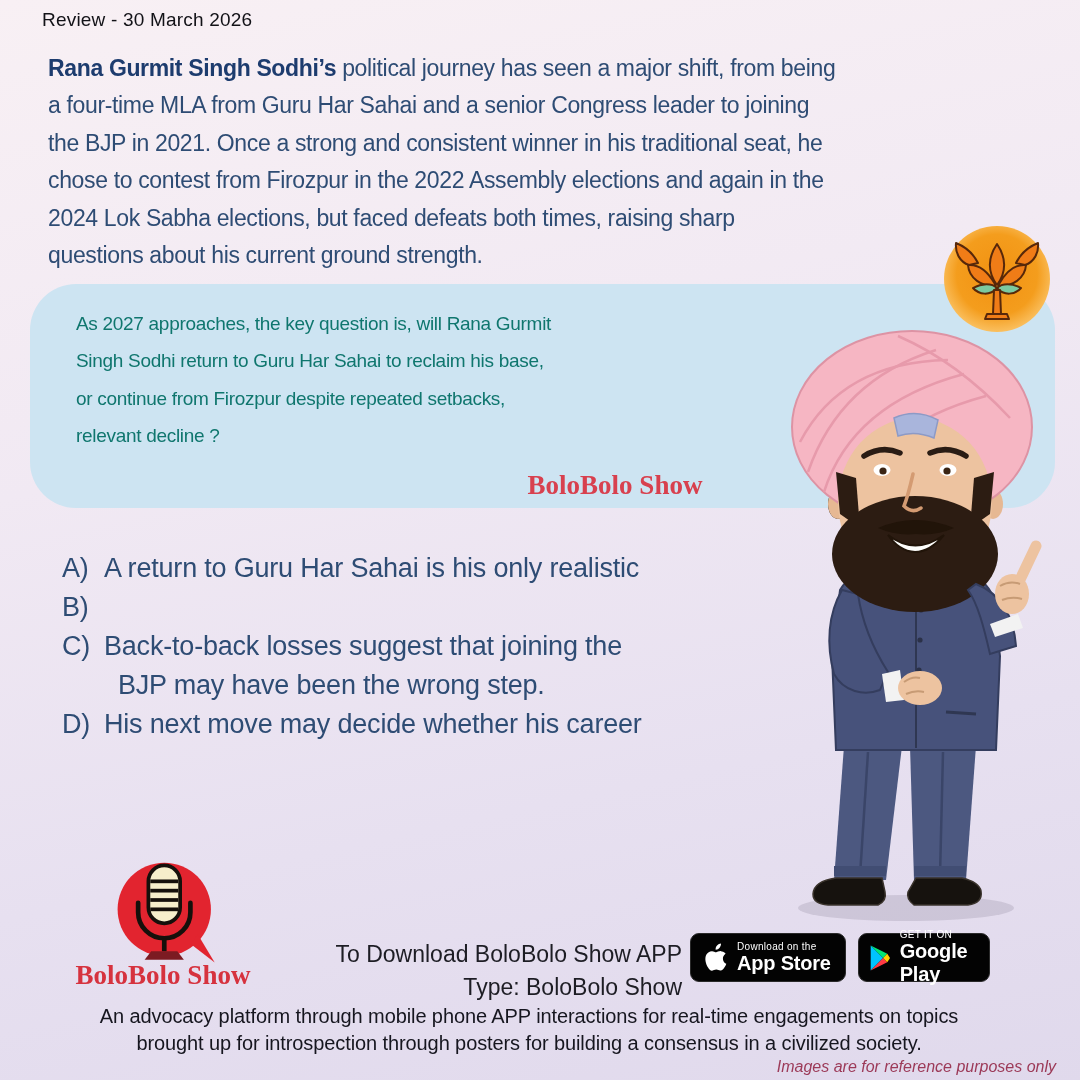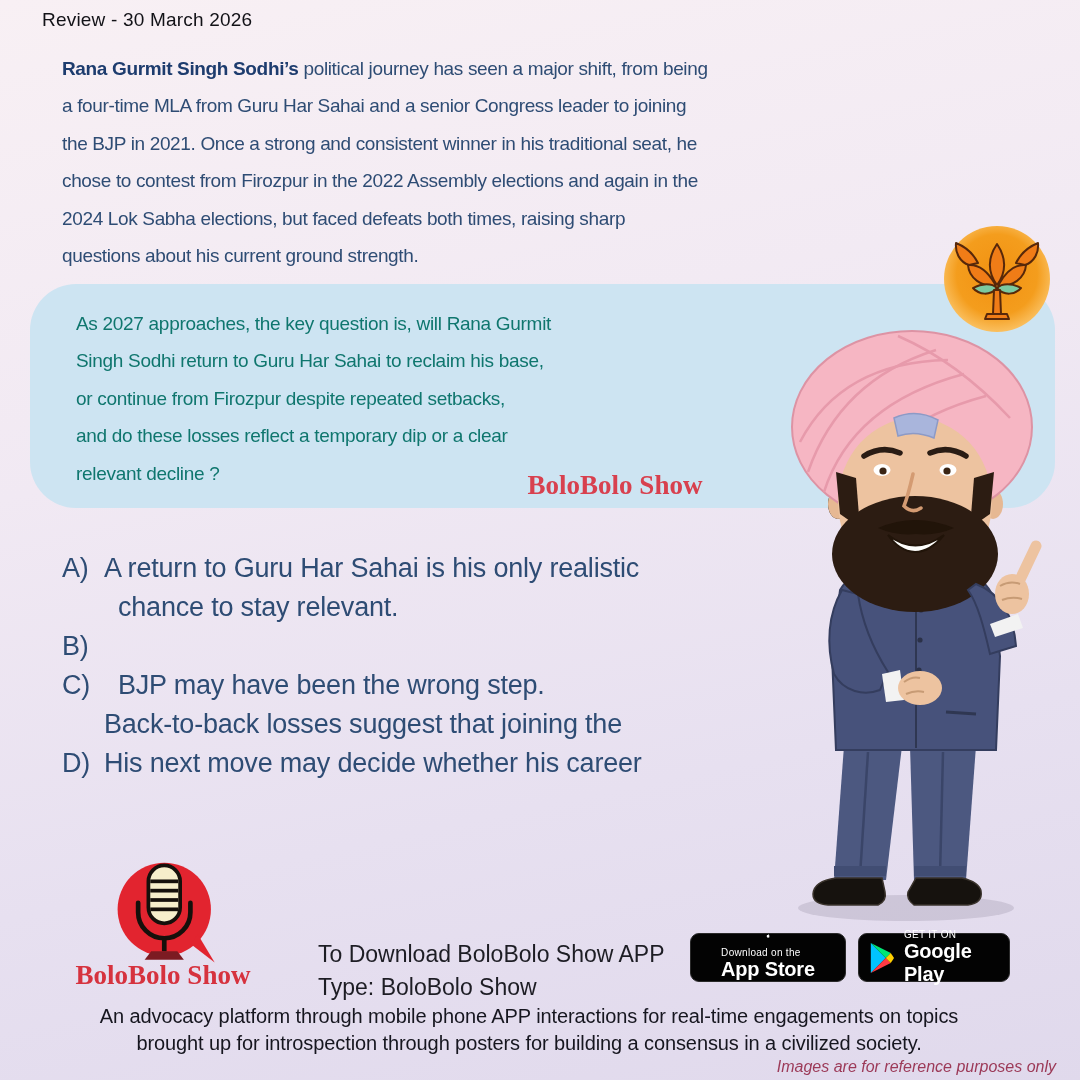--- a/index.html
+++ b/index.html
@@ -3,43 +3,43 @@
 <meta charset="utf-8">
 <style>
   html,body{margin:0;padding:0;background:#d8d2e4;}
   .poster{
     position:relative;width:1080px;height:1080px;overflow:hidden;
     background:linear-gradient(168deg,#f8f0f4 0%,#f1e9f3 38%,#e7e0f0 70%,#e0d9ec 100%);
     font-family:"Liberation Sans",sans-serif;
     padding-left:22px;
   }
   .review{position:absolute;left:42px;top:9px;font-size:19px;color:#121217;letter-spacing:.2px;}
-  .intro{position:absolute;left:62px;top:50px;font-size:19px;line-height:37.4px;color:#2e4c74;letter-spacing:-0.35px;}
+  .intro{position:absolute;left:48px;top:50px;font-size:23px;line-height:37.4px;color:#2e4c74;letter-spacing:-0.35px;}
   .intro .iline{white-space:nowrap;}
   .intro .bold{font-weight:bold;color:#1d3c6e;}
   .qbox{position:absolute;left:30px;top:284px;width:1025px;height:224px;background:#cde4f2;border-radius:46px;}
   .qtext{position:absolute;left:46px;top:21px;font-size:19px;font-weight:normal;line-height:37.4px;color:#0f766e;letter-spacing:-0.3px;}
   .qtext .qline{white-space:nowrap;}
   .qbrand{position:absolute;left:460px;top:186px;width:250px;text-align:center;
     font-family:"Liberation Serif",serif;font-weight:bold;font-size:27px;color:#d8404e;}
   .bjp{position:absolute;left:942px;top:224px;width:110px;height:110px;}
   .options{position:absolute;left:62px;top:549px;font-size:27px;line-height:39px;color:#2e4c74;letter-spacing:-0.2px;}
   .opt{display:flex;}
   .opt .lbl{width:42px;flex:none;}
   .opt .l{white-space:nowrap;}
   .opt .l2{padding-left:14px;}
   .figure{position:absolute;left:778px;top:322px;width:302px;height:612px;}
   .miclogo{position:absolute;left:98px;top:858px;width:140px;height:112px;}
   .micword{position:absolute;left:58px;top:960px;width:210px;text-align:center;
     font-family:"Liberation Serif",serif;font-weight:bold;font-size:27px;color:#d6323e;}
-  .dl{position:absolute;left:318px;top:938px;width:364px;text-align:left;font-size:23px;line-height:33px;color:#1d1d24;}
+  .dl{position:absolute;left:318px;top:938px;width:364px;text-align:right;font-size:23px;line-height:33px;color:#1d1d24;}
   .badge{position:absolute;top:933px;height:49px;background:#030303;border-radius:9px;color:#fff;
     display:flex;align-items:center;padding:0 11px;box-sizing:border-box;gap:9px;border:1px solid #2a2a2a;}
-  .badge.appstore{left:690px;width:156px;flex-direction:column;}
-  .badge.gplay{left:858px;width:152px;}
+  .badge.appstore{left:690px;width:156px;}
+  .badge.gplay{left:858px;width:132px;}
   .badge .txt{display:flex;flex-direction:column;justify-content:center;}
   .badge .small{font-size:10px;line-height:11px;letter-spacing:.3px;}
   .badge .big{font-size:20px;font-weight:bold;line-height:23px;letter-spacing:-0.2px;}
   .advocacy{position:absolute;left:0;top:1003px;width:1058px;text-align:center;font-size:20px;font-weight:normal;
     line-height:27px;color:#16161f;letter-spacing:-0.1px;}
   .disclaimer{position:absolute;right:46px;top:1058px;font-size:16px;color:#9c3a58;font-style:italic;}
   .vertcopy{position:absolute;right:7px;top:902px;height:165px;writing-mode:vertical-rl;
     font-size:13.5px;color:#2b2b31;letter-spacing:.4px;}
 </style>
 </head>
@@ -56,21 +56,20 @@
     <div class="iline">chose to contest from Firozpur in the 2022 Assembly elections and again in the</div>
     <div class="iline">2024 Lok Sabha elections, but faced defeats both times, raising sharp</div>
     <div class="iline">questions about his current ground strength.</div>
   </div>
 
   <div class="qbox">
     <div class="qtext">
       <div class="qline">As 2027 approaches, the key question is, will Rana Gurmit</div>
       <div class="qline">Singh Sodhi return to Guru Har Sahai to reclaim his base,</div>
       <div class="qline">or continue from Firozpur despite repeated setbacks,</div>
-      <div class="qline">and do these losses reflect a temporary dip or a clear</div>
       <div class="qline">relevant decline ?</div>
     </div>
     <div class="qbrand">BoloBolo Show</div>
   </div>
 
   <svg class="bjp" viewBox="0 0 110 110">
     <defs>
       <radialGradient id="bjpg" cx="50%" cy="46%" r="56%">
         <stop offset="0%" stop-color="#f29111"></stop>
         <stop offset="68%" stop-color="#f49d1d"></stop>
@@ -89,31 +88,30 @@
       <path d="M52,66 L58,66 L59,90 L51,90 Z" fill="#f07c17"></path>
       <path d="M45,90 L65,90 L67,95 L43,95 Z" fill="#f07c17"></path>
     </g>
   </svg>
 
   <div class="options">
     <div class="opt">
       <span class="lbl">A)</span>
       <span class="lines">
         <span class="l" style="display:block">A return to Guru Har Sahai is his only realistic</span>
-        <span class="l l2" style="display:block">chance to stay relevant.</span>
       </span>
     </div>
     <div class="opt">
       <span class="lbl">B)</span>
     </div>
     <div class="opt">
       <span class="lbl">C)</span>
       <span class="lines">
+        <span class="l" style="display:block">Back-to-back losses suggest that joining the</span>
         <span class="l l2" style="display:block">BJP may have been the wrong step.</span>
-        <span class="l" style="display:block">Back-to-back losses suggest that joining the</span>
       </span>
     </div>
     <div class="opt">
       <span class="lbl">D)</span>
       <span class="lines">
         <span class="l" style="display:block">His next move may decide whether his career</span>
       </span>
     </div>
   </div>
 

